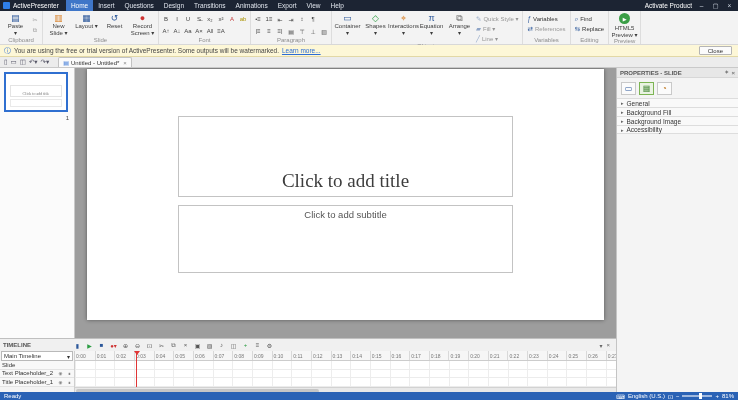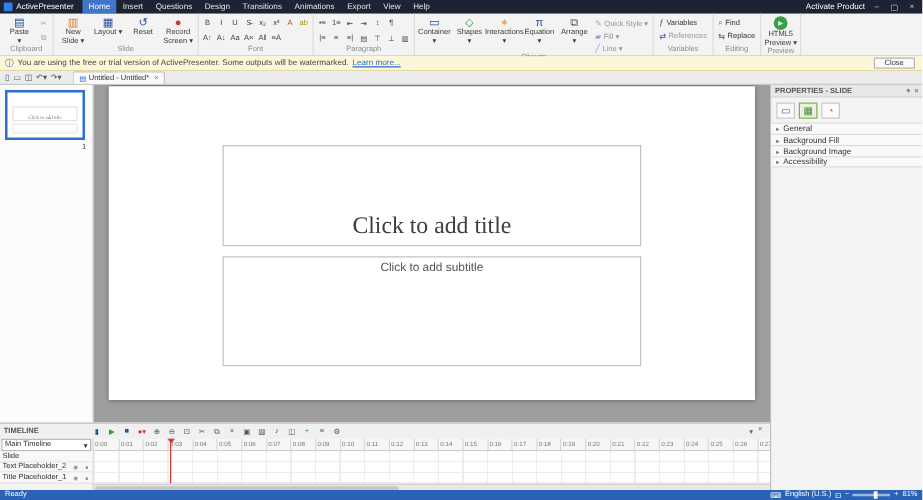--- a/index.html
+++ b/index.html
@@ -74,21 +74,21 @@
   .thumb-subbox { position:absolute; left:4px; top:25px; right:4px; height:8px; border:1px solid #e9e9e9; }
   .slide-num { position:absolute; top:47px; right:5px; font-size:6px; color:#444; }
 
   
   .canvas { position:absolute; left:75px; top:68px; width:541px; height:270px; background:#9d9d9d; overflow:hidden; }
   .slide { position:absolute; left:12px; top:1px; width:517px; height:251px; background:#fff;
     box-shadow:0 0 4px rgba(0,0,0,.45); }
   .ph { position:absolute; border:1px solid #c3c3c3; display:flex; justify-content:center; }
   .ph-title { left:91px; top:47px; width:335px; height:81px; align-items:flex-end; padding-bottom:4px;
     font-family:"Liberation Serif", serif; font-size:19px; color:#3d3d3d; }
-  .ph-subtitle { left:91px; top:136px; width:335px; height:88px; align-items:flex-start; padding-top:3px;
+  .ph-subtitle { left:91px; top:136px; width:335px; height:68px; align-items:flex-start; padding-top:3px;
     font-size:9.5px; color:#555; }
 
   
   .props { position:absolute; left:616px; top:68px; width:122px; height:324px;
     background:#f4f4f4; border-left:1px solid #c4c4c4; }
   .props-header { height:10px; background:#e7e7e7; border-bottom:1px solid #d7d7d7;
     display:flex; align-items:center; gap:3px; padding:0 3px; font-size:6px; font-weight:bold; color:#555; }
   .props-title { flex:1; white-space:nowrap; overflow:hidden; }
   .phbtn { color:#777; font-size:6px; }
   .props-tabs { display:flex; gap:3px; padding:4px 4px 3px; }

